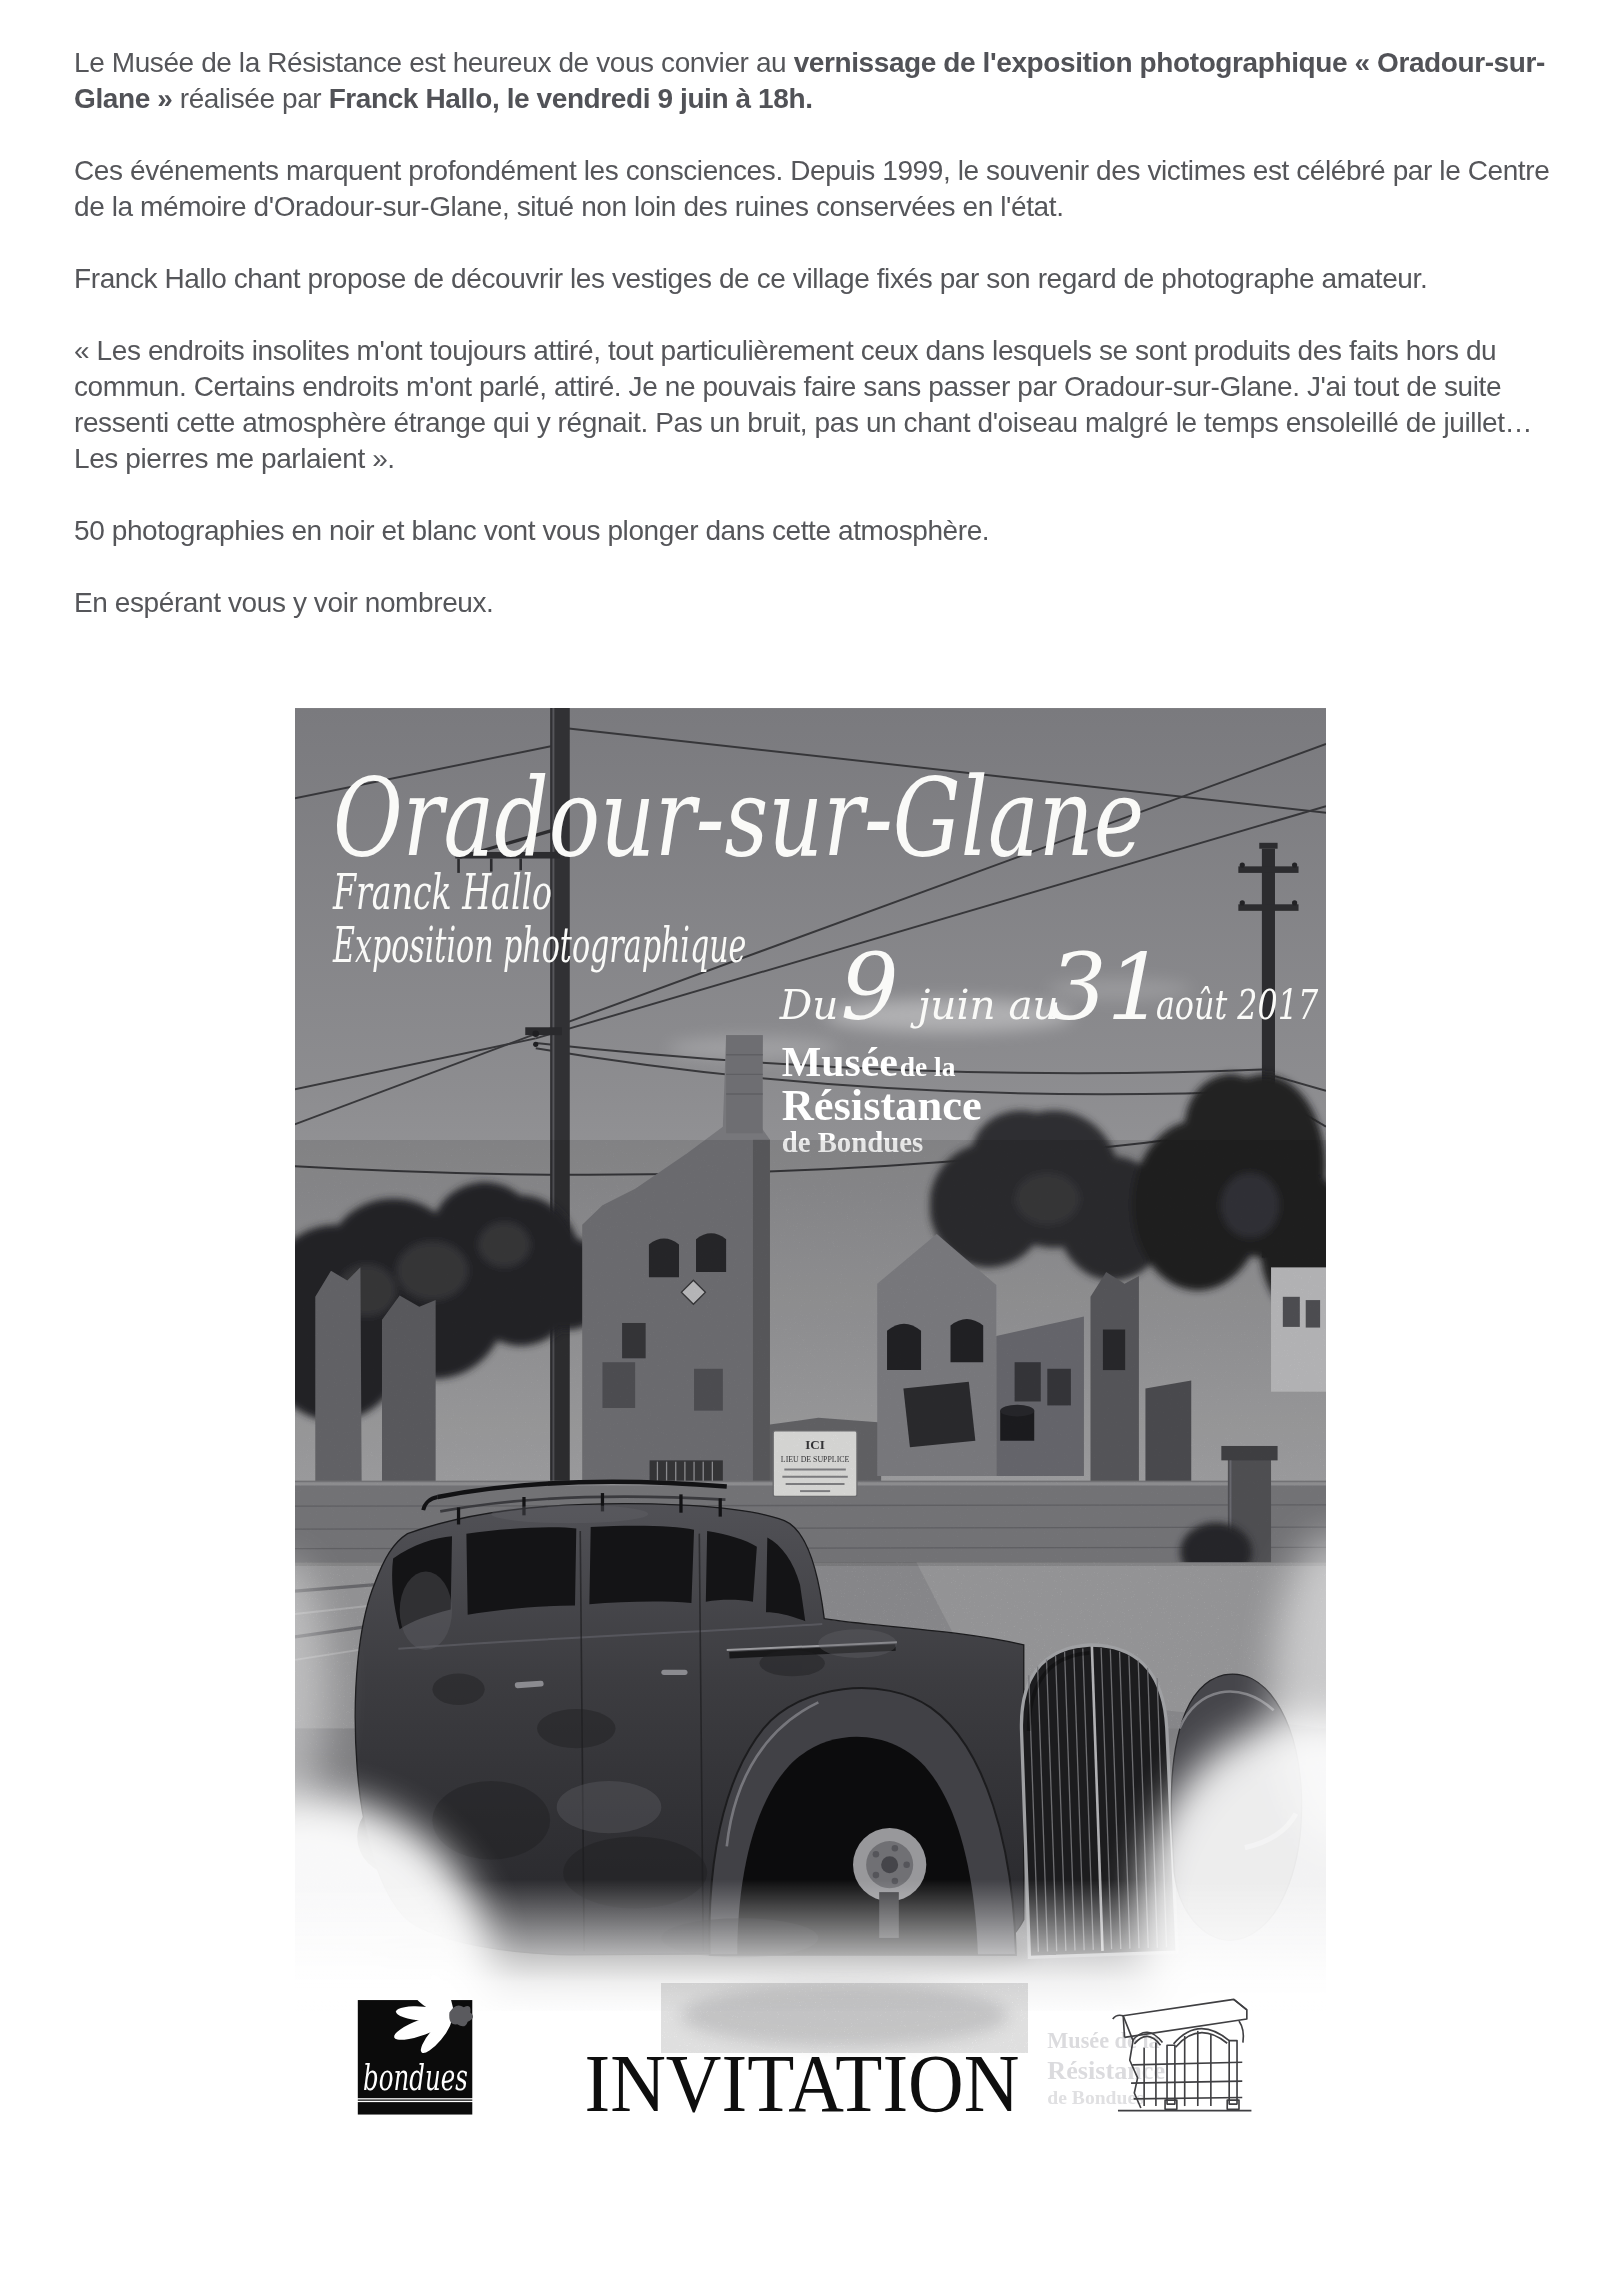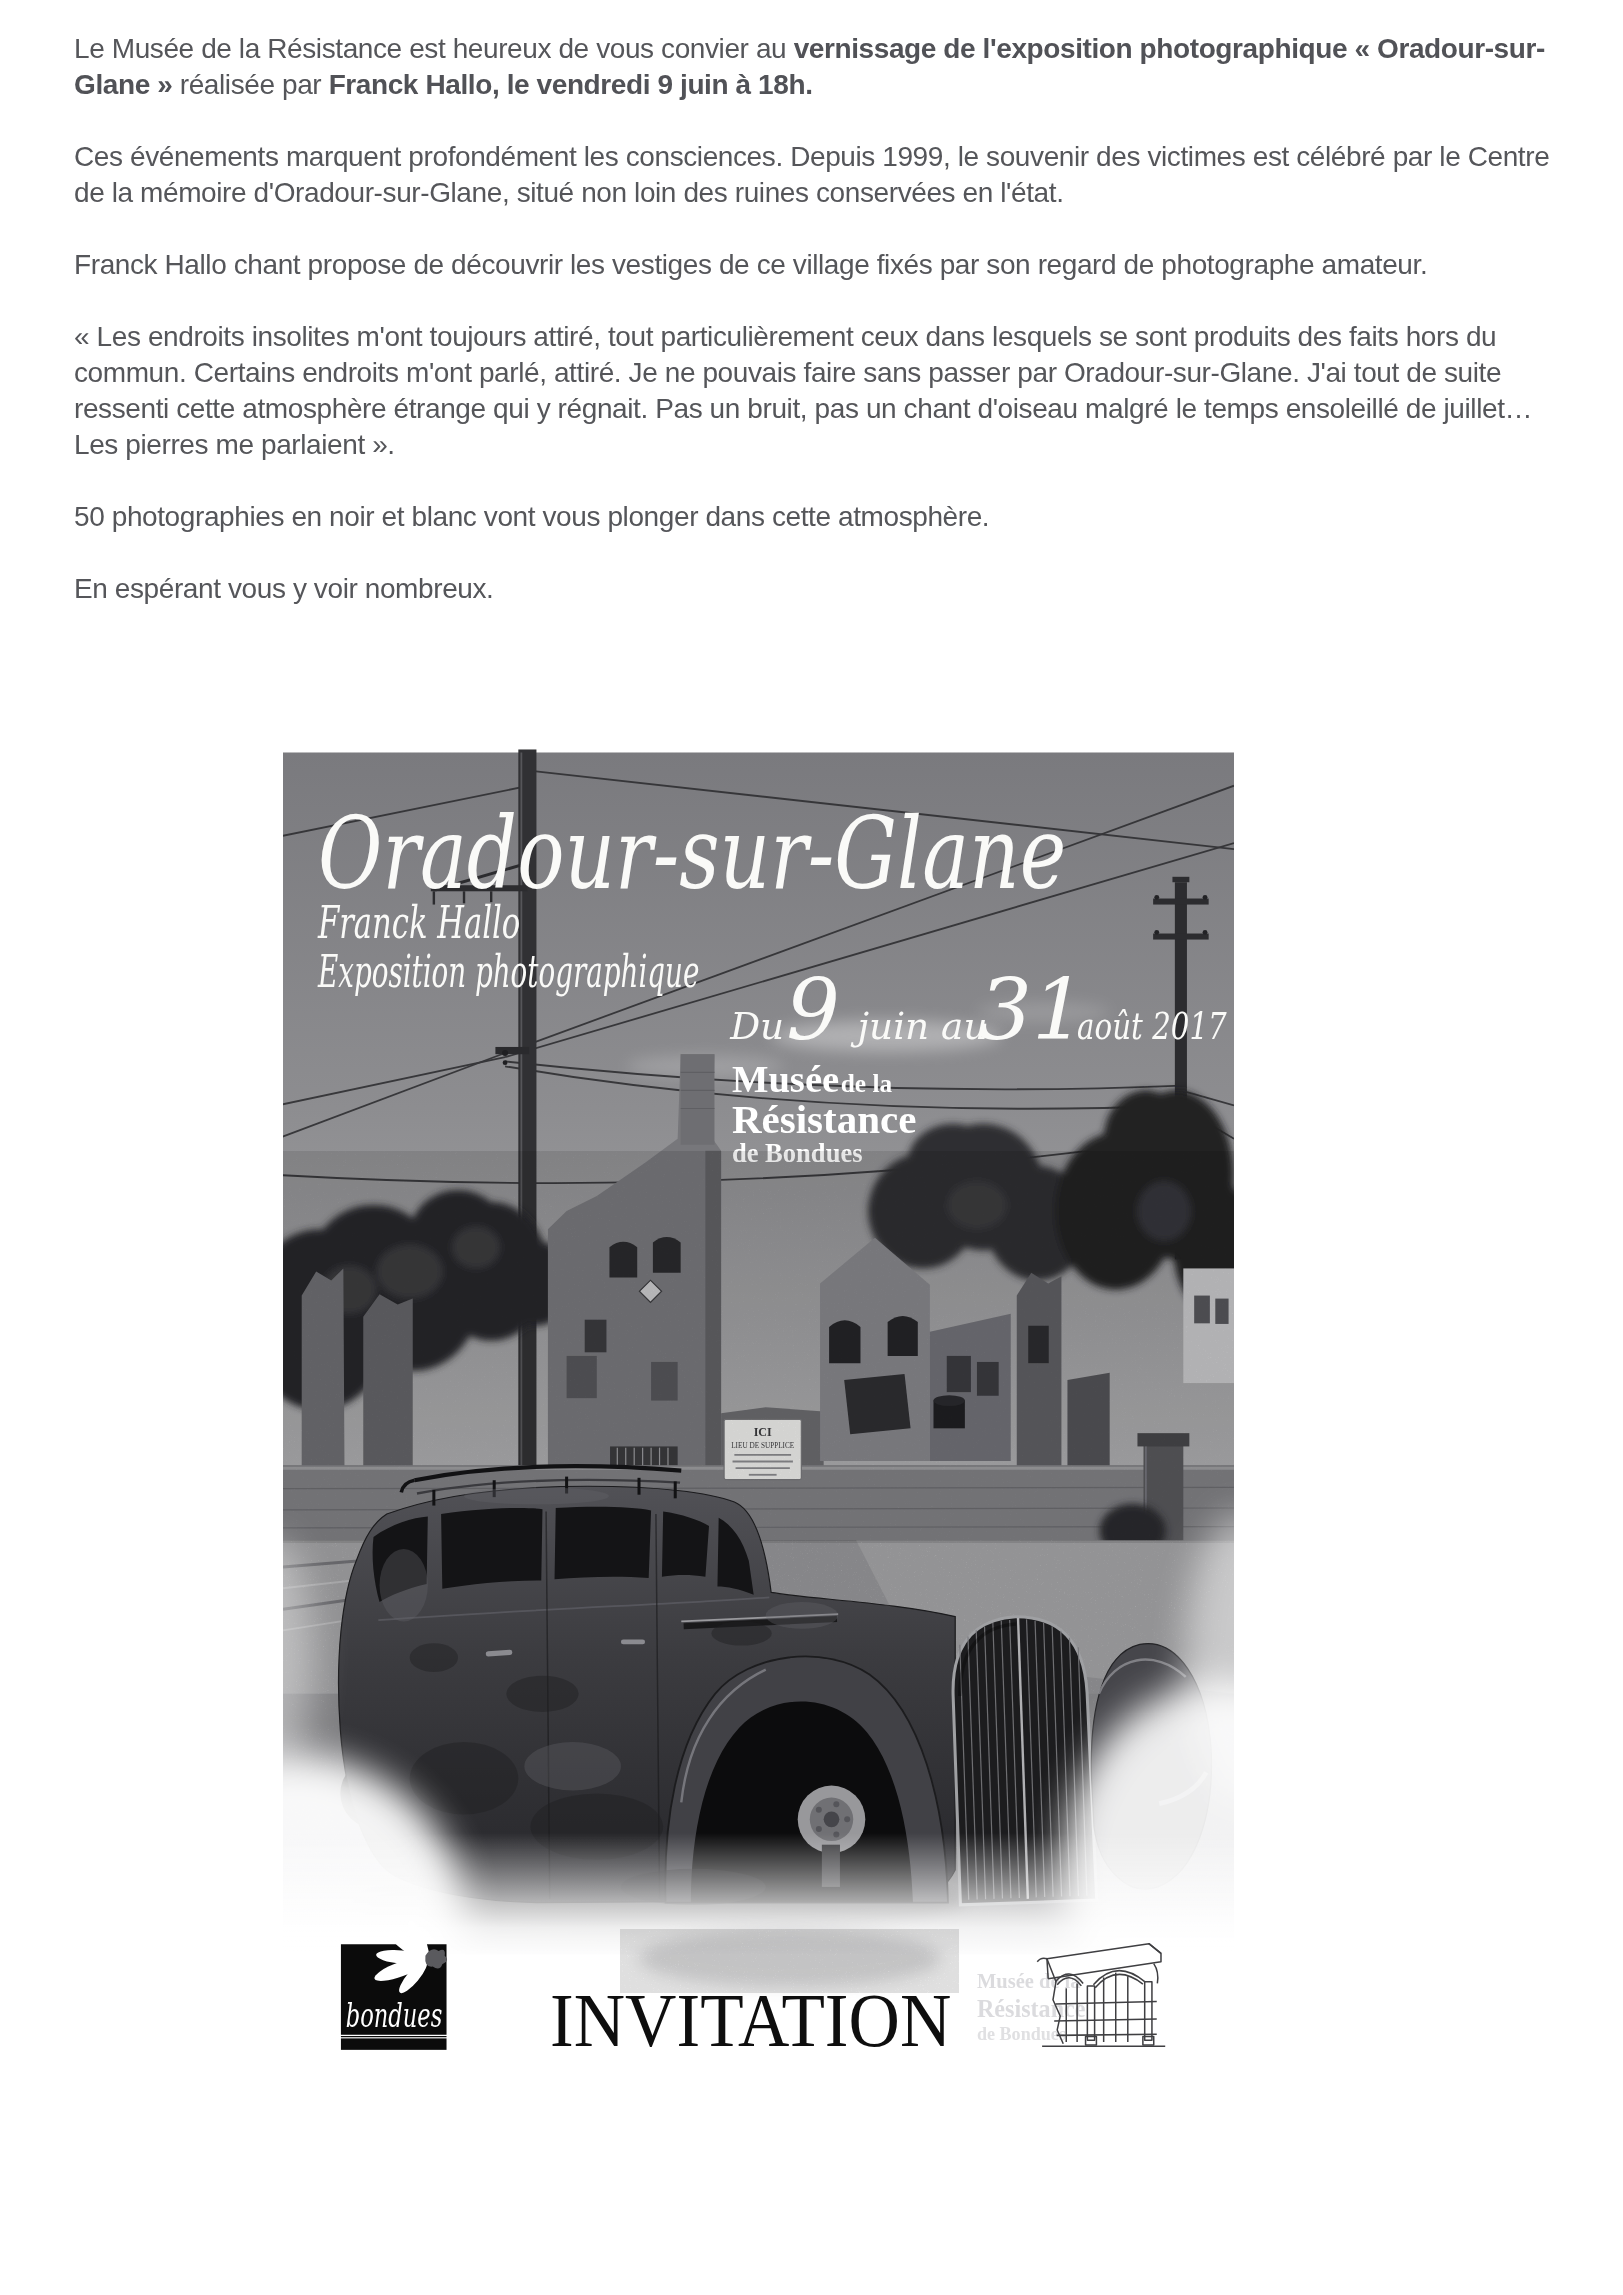--- a/index.html
+++ b/index.html
@@ -1,22 +1,22 @@
 <!DOCTYPE html>
 <html style="font-size:10.5px"><head>
 <meta charset="utf-8">
 <style>
   html,body{margin:0;padding:0;background:#ffffff;}
   body{width:1623px;height:2295px;position:relative;overflow:hidden;
        font-family:"Liberation Sans", sans-serif;}
   .intro{position:absolute;left:74px;top:31px;width:1485px;
          font-size:28px;line-height:36px;letter-spacing:-0.4px;color:#55565a;}
-  .intro p{margin:0 0 36px 0;}
+  .intro p{margin:14px 0 36px 0;}
   .intro strong{font-weight:bold;color:#515257;}
-  .poster{position:absolute;left:283px;top:696px;width:951px;height:1455px;margin:0;}
+  .poster{position:absolute;left:283px;top:696px;width:1031px;height:1455px;margin:12px;}
   .poster svg{display:block;width:100%;height:100%;}
   
   .t-script{font-family:"DejaVu Serif", serif;font-style:italic;fill:#fafaf8;}
   .t-museum{font-family:"Liberation Serif", serif;font-weight:bold;fill:#ffffff;}
   .t-invit{font-family:"Liberation Serif", serif;fill:#0e0e0e;}
   .t-plaque{font-family:"Liberation Serif", serif;fill:#3a3a3d;}
   .t-ghost{font-family:"Liberation Serif", serif;font-weight:bold;fill:#d3d3d6;}
   .t-logo{font-family:"DejaVu Serif", serif;font-style:italic;fill:#ffffff;}
 </style>
 </head>

